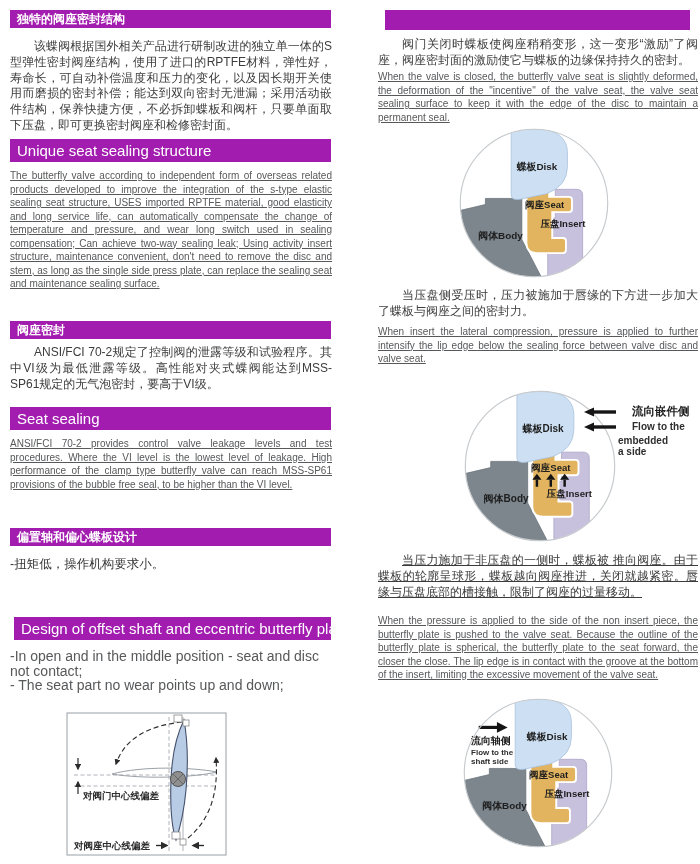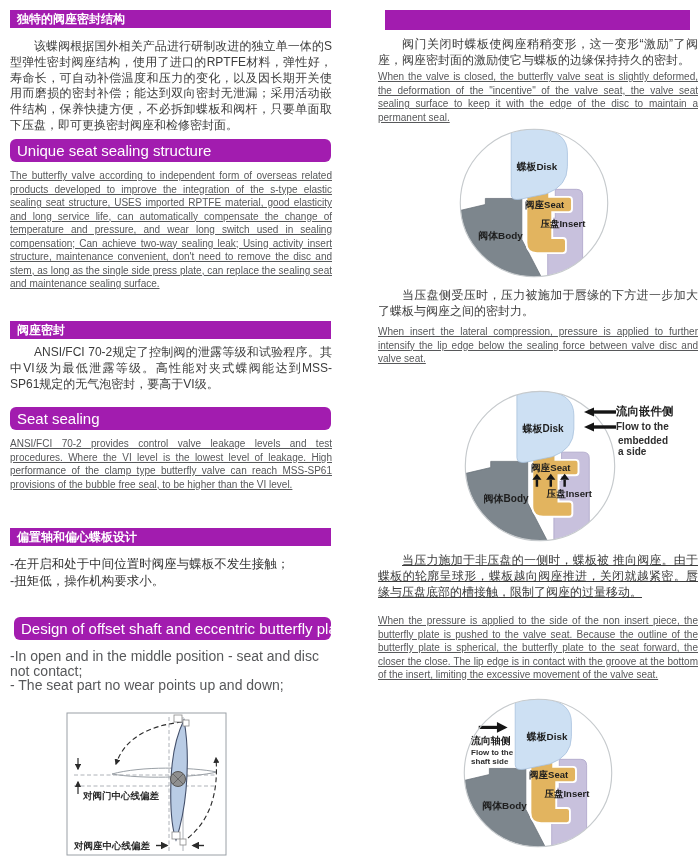--- a/index.html
+++ b/index.html
@@ -5,30 +5,30 @@
   html,body{margin:0;padding:0;}
   body{
     width:700px;height:864px;position:relative;background:#ffffff;
     font-family:"Liberation Sans","DejaVu Sans",sans-serif;
     -webkit-font-smoothing:antialiased;
   }
   .abs{position:absolute;}
   
   .bar{background:#a21caf;color:#fff;overflow:hidden;white-space:nowrap;}
   .bar-cn{font-size:12px;font-weight:bold;line-height:18px;height:18px;padding:0 7px;}
-  .bar-en{font-size:15px;font-weight:400;line-height:23px;height:23px;padding:0 7px;border-radius:6px;}
+  .bar-en{font-size:15px;font-weight:400;line-height:23px;height:23px;padding:0 7px;}
   
   .p-cn{font-size:12px;line-height:15.8px;color:#3c3c3c;text-align:justify;margin:0;}
   .p-cn.indent{text-indent:2em;}
   .p-en{font-size:10px;line-height:13.5px;color:#57585a;text-align:justify;margin:0;text-decoration:underline;}
   .bullet-cn{font-size:12.5px;line-height:17px;color:#333;}
   .bullet-en{font-size:14px;line-height:14.5px;color:#57585a;}
   
   .flow-note{width:116px;}
-  .fn-row{display:flex;align-items:center;gap:0;margin-bottom:2px;}
+  .fn-row{display:flex;align-items:center;gap:16px;margin-bottom:2px;}
   .fn-cn{font-size:11.5px;font-weight:bold;color:#1d1d1d;white-space:nowrap;}
   .fn-en{font-size:10px;color:#2e2e2e;line-height:11.5px;font-weight:bold;}
   .fn-indent{margin-left:34px;}
   svg text{font-family:"Liberation Sans","DejaVu Sans",sans-serif;}
 </style>
 </head>
 <body>
 
 <div class="abs bar bar-cn" style="left:10px;top:10px;width:307px;">独特的阀座密封结构</div>
 
@@ -42,21 +42,20 @@
 
 <p class="abs p-cn indent" style="left:10px;top:345px;width:322px;">ANSI/FCI 70-2规定了控制阀的泄露等级和试验程序。其中VI级为最低泄露等级。高性能对夹式蝶阀能达到MSS-SP61规定的无气泡密封，要高于VI级。</p>
 
 <div class="abs bar bar-en" style="left:10px;top:407px;width:307px;">Seat sealing</div>
 
 <p class="abs p-en" style="left:10px;top:437px;width:322px;">ANSI/FCI 70-2 provides control valve leakage levels and test procedures. Where the VI level is the lowest level of leakage. High performance of the clamp type butterfly valve can reach MSS-SP61 provisions of the bubble free seal, to be higher than the VI level.</p>
 
 <div class="abs bar bar-cn" style="left:10px;top:528px;width:307px;">偏置轴和偏心蝶板设计</div>
 
 <div class="abs" style="left:10px;top:556px;width:322px;">
-  <div class="bullet-cn">-在开启和处于中间位置时阀座与蝶板不发生接触；</div>
   <div class="bullet-cn">-扭矩低，操作机构要求小。</div>
 </div>
 
 <div class="abs bar bar-en" style="left:14px;top:617px;width:303px;">Design of offset shaft and eccentric butterfly plate</div>
 
 <div class="abs" style="left:10px;top:649px;width:322px;">
   <div class="bullet-en">-In open and in the middle position - seat and disc not contact;</div>
   <div class="bullet-en">- The seat part no wear points up and down;</div>
 </div>
 

